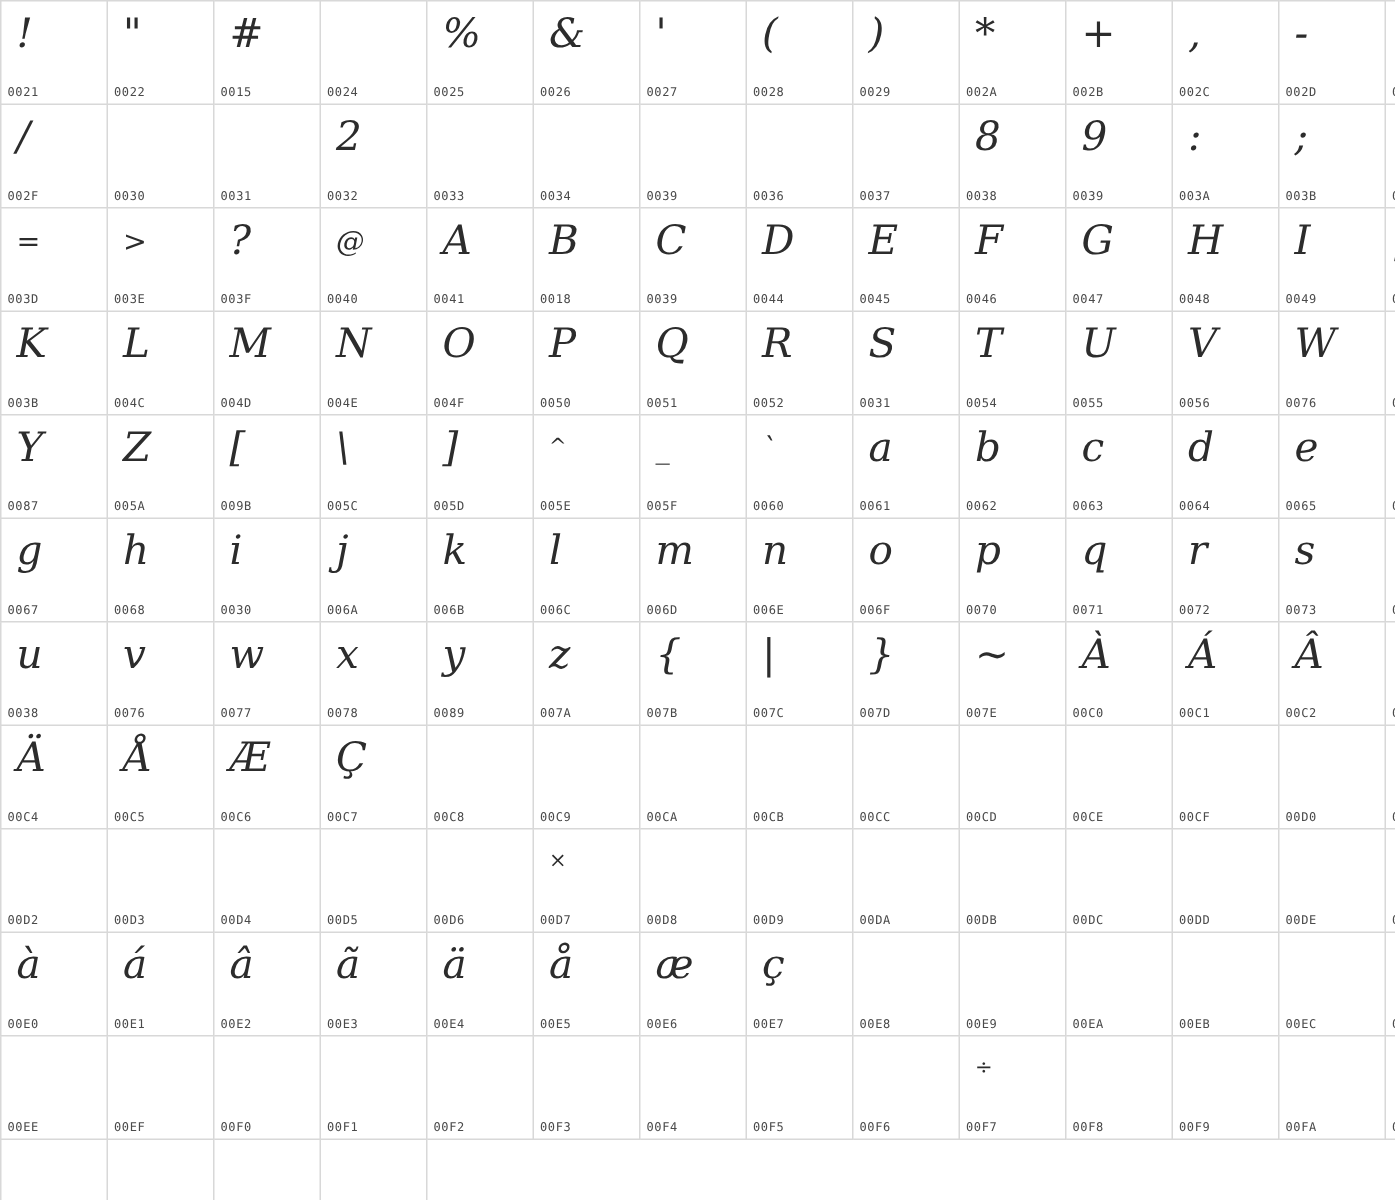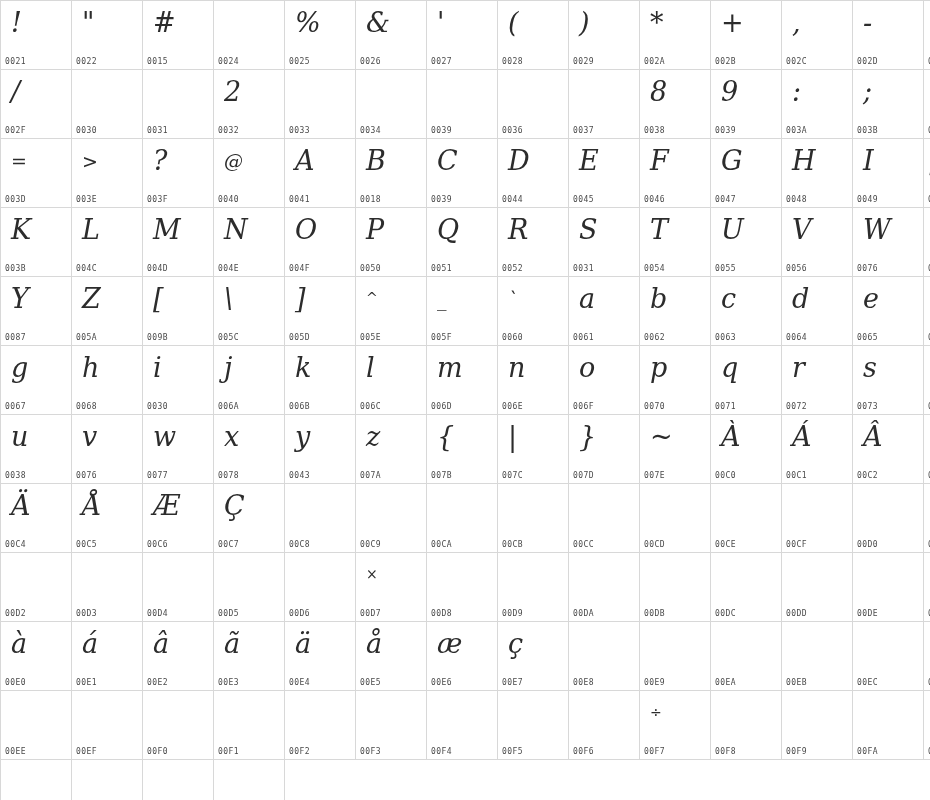--- a/index.html
+++ b/index.html
@@ -607,21 +607,21 @@
         </td>
         <td>
           <div class="cell-inner">
             <div class="glyph">x</div>
             <div class="code">0078</div>
           </div>
         </td>
         <td>
           <div class="cell-inner">
             <div class="glyph">y</div>
-            <div class="code">0043</div>
+            <div class="code">0089</div>
           </div>
         </td>
         <td>
           <div class="cell-inner">
             <div class="glyph">z</div>
             <div class="code">007A</div>
           </div>
         </td>
         <td>
           <div class="cell-inner">

